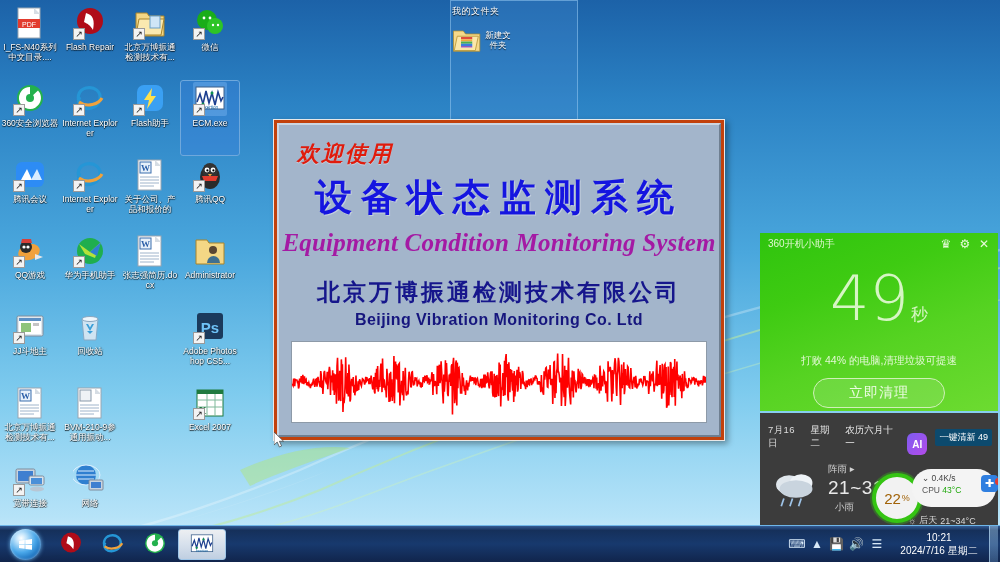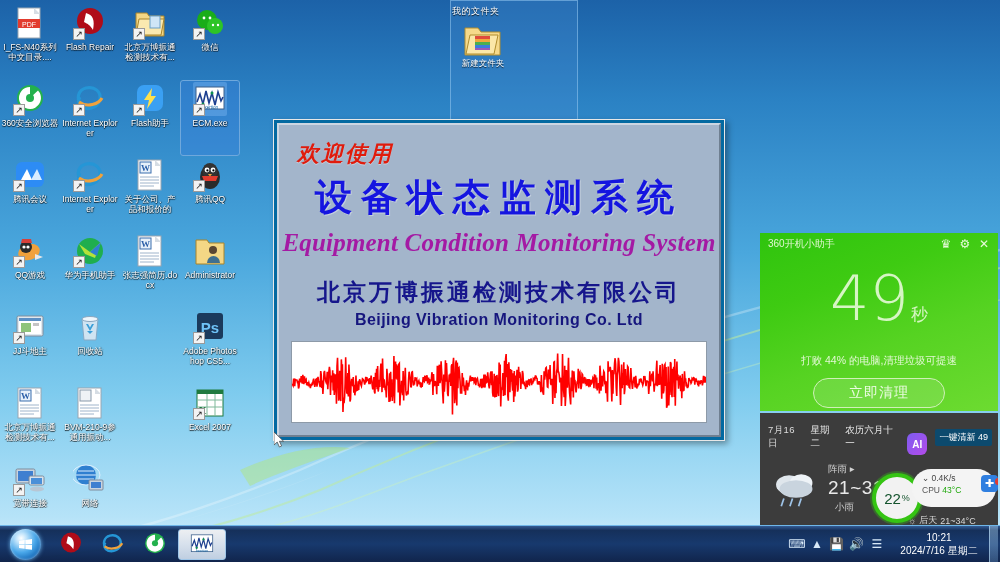--- a/index.html
+++ b/index.html
@@ -44,35 +44,35 @@
   .ic { width:34px; height:34px; display:block; }
 
   
   #folder-tip {
     position:absolute; left:452px; top:5px;
     font-size:9px; color:#fff; text-shadow:0 1px 1px rgba(0,0,0,.9);
     letter-spacing:.5px;
   }
   #folder-item {
     position:absolute; left:452px; top:22px; width:62px;
-    display:flex; flex-direction:column; align-items:center;
+    display:flex; flex-direction:row; align-items:center;
   }
   #folder-item .lbl {
     font-size:8.5px; color:#fff; text-align:center; line-height:10px;
     text-shadow:0 1px 1px rgba(0,0,0,.85);
   }
   #folder-sel {
     position:absolute; left:450px; top:0px; width:128px; height:120px;
     background:rgba(70,140,210,.30); border:1px solid rgba(150,200,240,.55);
   }
 
   
   #splash {
     position:absolute; left:273px; top:119px; width:452px; height:322px;
-    background:#0369a1; border:1px solid #e8e8e8;
+    background:#c2410c; border:1px solid #e8e8e8;
     box-shadow:3px 3px 6px rgba(0,0,0,.35);
     padding:3px;
   }
   #splash-inner {
     width:100%; height:100%;
     background:#a3b5cb;
     border-top:2px solid #ccd6e2; border-left:2px solid #ccd6e2;
     border-right:2px solid #6f7f91; border-bottom:2px solid #6f7f91;
     position:relative;
   }
@@ -157,21 +157,21 @@
   #wp-body { display:flex; padding:2px 6px 0 10px; position:relative; height:80px; }
   #wx-icon { width:52px; height:48px; margin-top:8px; }
   #wx-text { margin-left:6px; margin-top:6px; }
   #wx-line1 { font-size:9.5px; color:#d3d3d3; }
   #wx-temp { font-size:19px; color:#e9e9e9; margin-top:1px; letter-spacing:.5px;}
   #wx-cond { font-size:9.5px; color:#cfcfcf; margin-top:2px;margin-left:7px; }
   #cpu-ring {
     position:absolute; left:112px; top:18px; width:50px; height:50px; border-radius:50%;
     background:#f2f2f2; border:4px solid #35c413;
     display:flex; align-items:center; justify-content:center;
-    color:#14532d; font-size:15px; box-shadow:0 0 0 2px rgba(53,196,19,.35);
+    color:#a16207; font-size:15px; box-shadow:0 0 0 2px rgba(53,196,19,.35);
   }
   #cpu-ring .pct { font-size:9px; margin-left:1px; }
   #stats-pill {
     position:absolute; left:152px; top:14px; width:84px; height:38px;
     background:#f4f4f4; border-radius:19px; color:#333;
     padding:3px 6px 0 10px; font-size:8.5px; line-height:12px;
   }
   #stats-pill .net { color:#444; }
   #stats-pill .cpu { color:#555; }
   #stats-pill .val { color:#1fa80b; }

